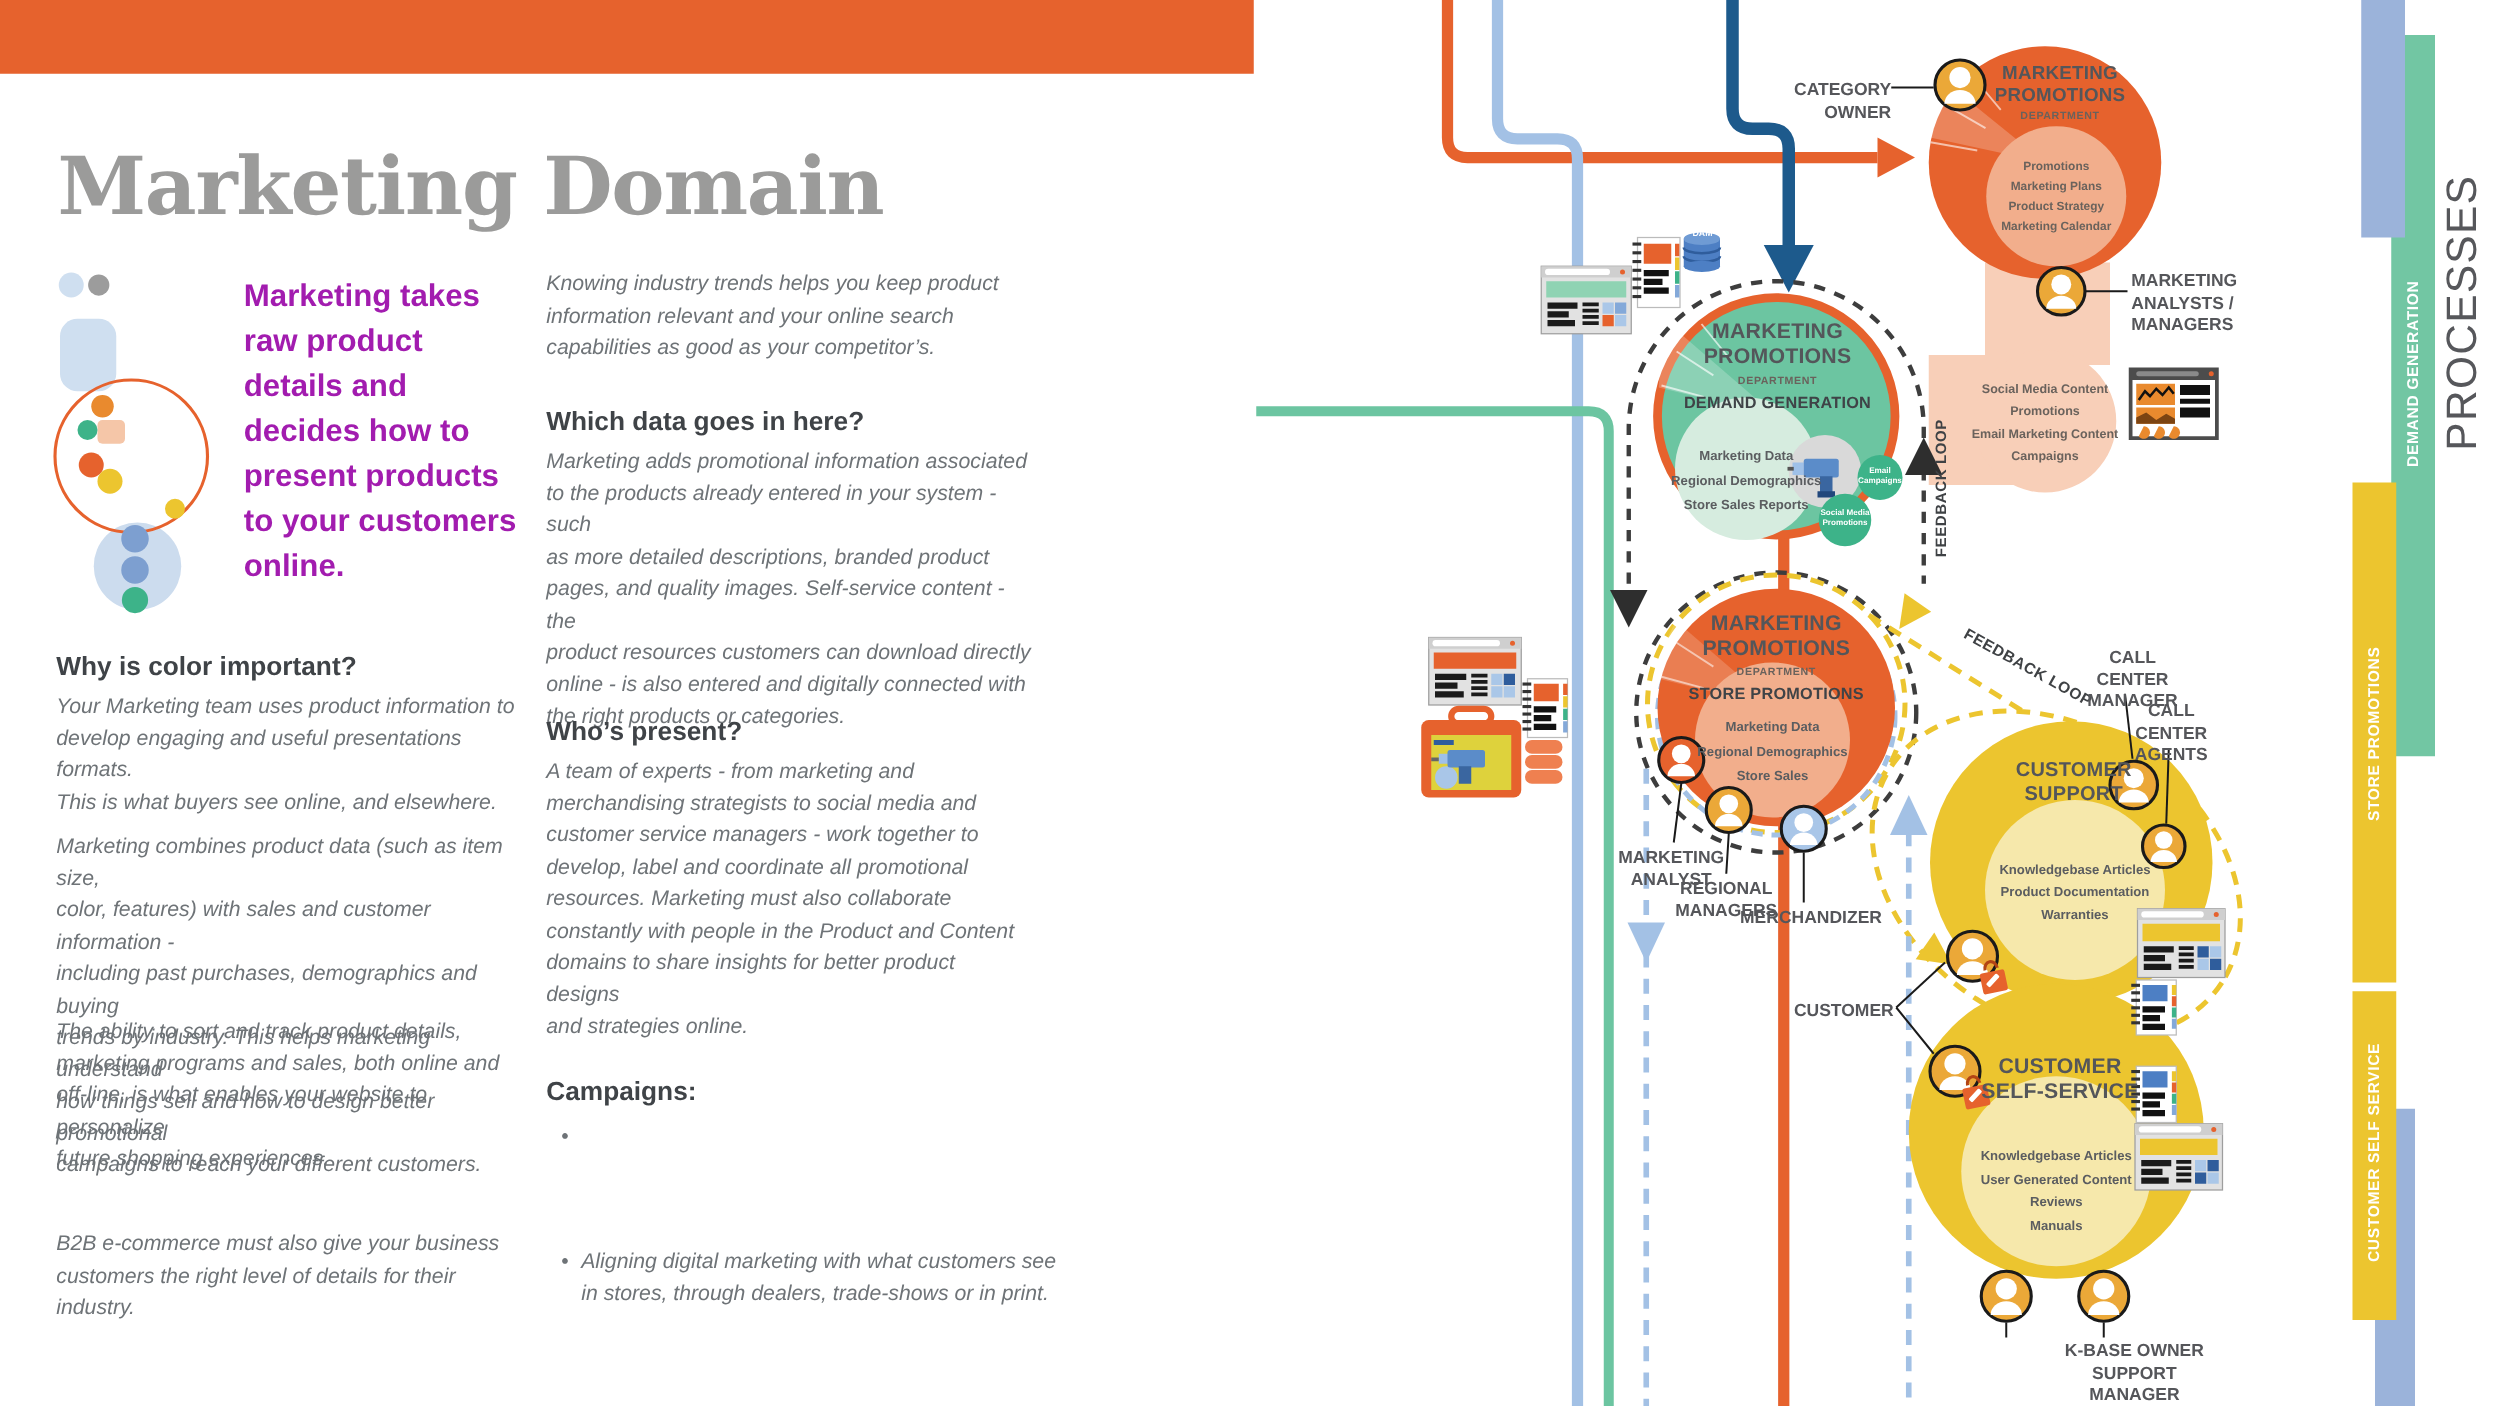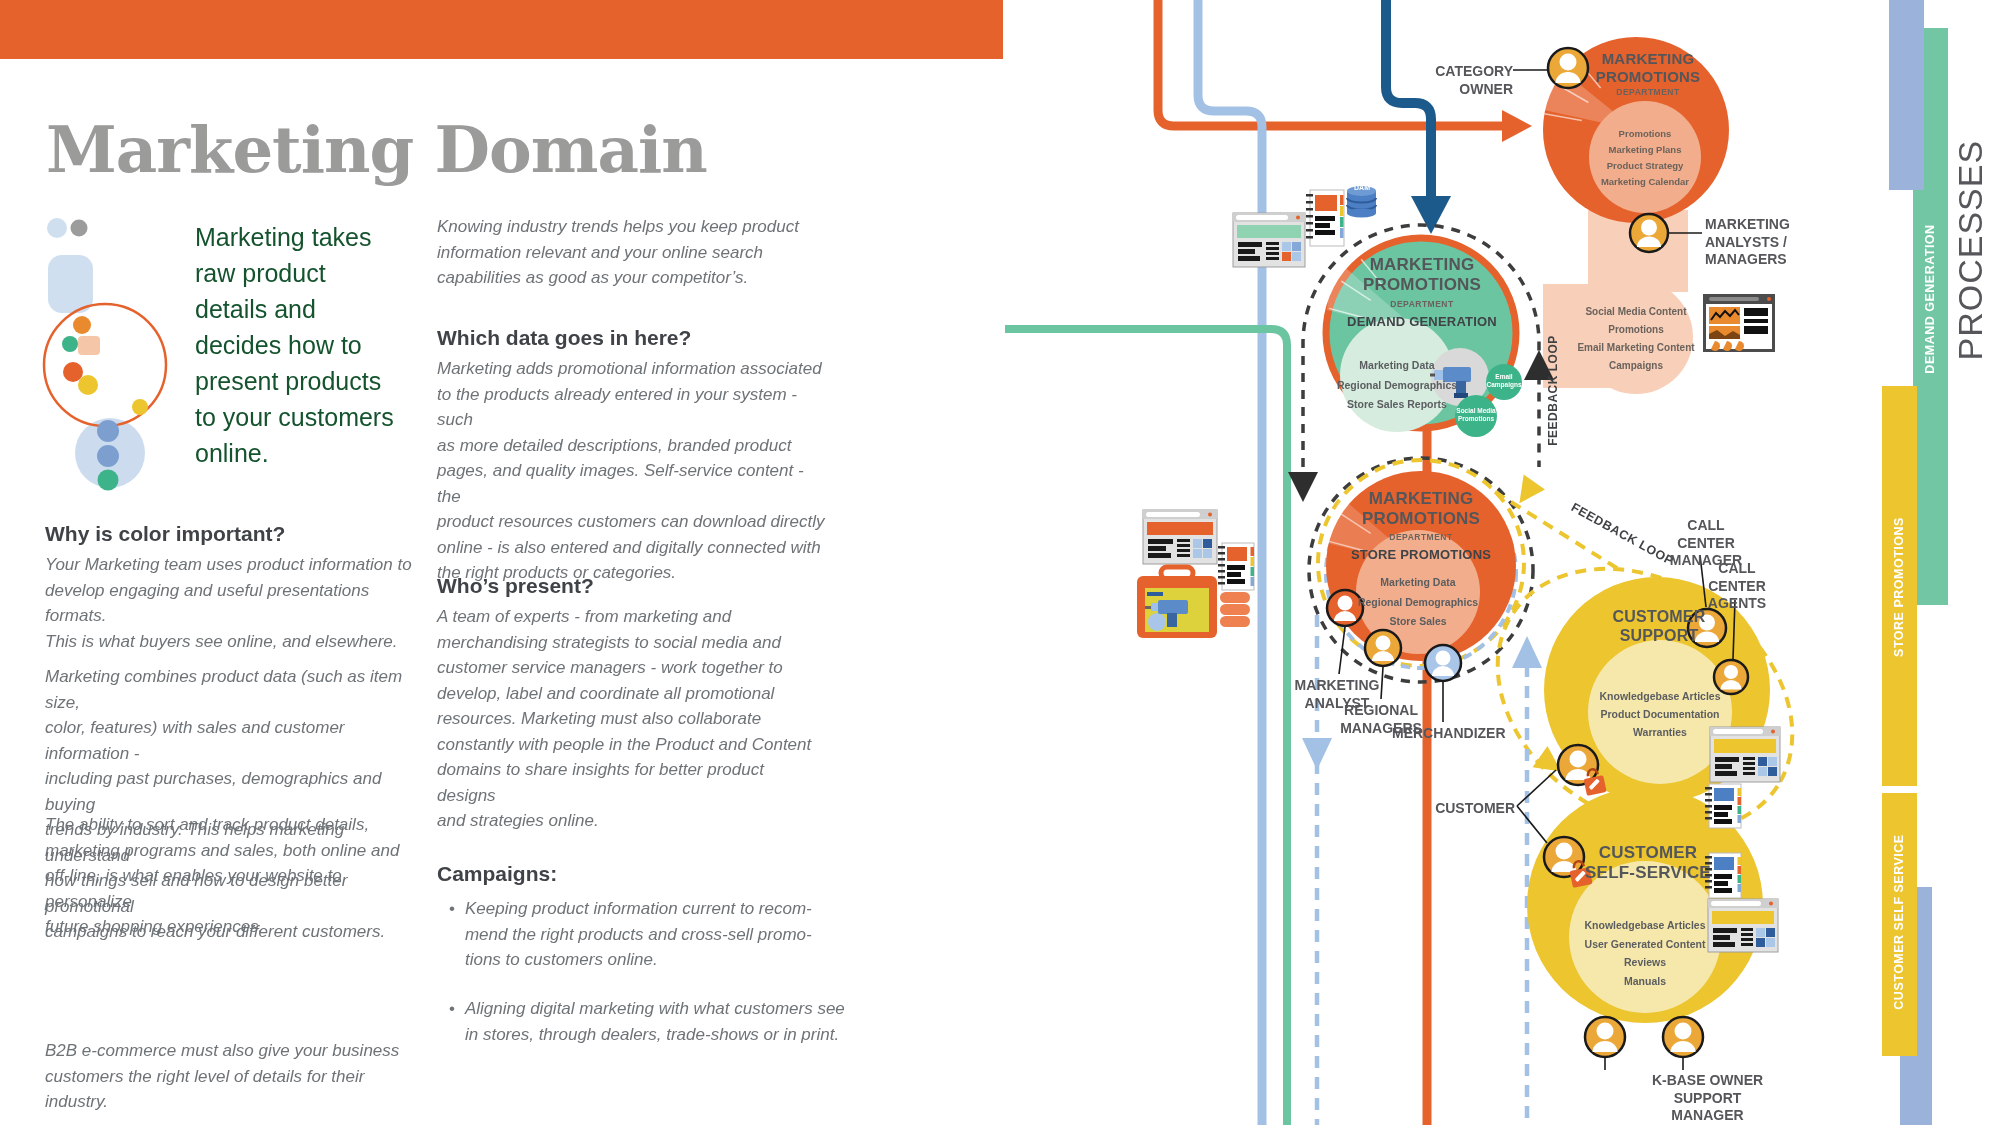--- a/index.html
+++ b/index.html
@@ -4,21 +4,21 @@
 <style>
   html,body{margin:0;padding:0;}
   body{width:2000px;height:1125px;position:relative;background:#ffffff;
        font-family:"Liberation Sans",sans-serif;overflow:hidden;}
   .abs{position:absolute;}
   .pre{white-space:pre-line;}
   .banner{left:0;top:0;width:1003px;height:59px;background:#e6622d;}
   .pgtitle{left:46px;top:112px;font-family:"DejaVu Serif",serif;font-weight:700;
            font-size:64px;letter-spacing:-1px;color:#9b9b9a;}
   .intro{left:195px;top:219px;width:230px;font-size:25px;line-height:36px;
-         font-weight:400;color:#14532d;}
+         font-weight:700;color:#a21caf;}
   .h2{font-size:21px;font-weight:700;color:#3f4347;}
   .body{font-size:17px;line-height:25.5px;color:#6e7377;font-style:italic;}
   .bullets{display:flex;gap:10px;}
   .bullets .dot{font-size:17px;color:#6e7377;line-height:25.5px;}
   .dlab{font-size:14px;font-weight:700;color:#55565a;line-height:1.25;text-align:center;}
   .ctitle{font-weight:800;color:#54565a;text-align:center;line-height:1.18;letter-spacing:.2px;}
   .cdept{font-size:8.5px;font-weight:600;color:#6a625c;text-align:center;letter-spacing:.5px;}
   .citems{font-size:10.5px;font-weight:600;color:#5b5d60;text-align:center;line-height:19.5px;}
   .rot{transform-origin:center;}
   .bartxt{color:#ffffff;font-weight:700;font-size:12.5px;text-align:center;letter-spacing:.5px;}
@@ -62,21 +62,21 @@
 <div class="abs body pre" style="left:45px;top:664px;width:380px">Marketing combines product data (such as item size,
 color, features) with sales and customer information -
 including past purchases, demographics and buying
 trends by industry. This helps marketing understand
 how things sell and how to design better promotional
 campaigns to reach your different customers.</div>
 <div class="abs body pre" style="left:45px;top:812px;width:380px">The ability to sort and track product details,
 marketing programs and sales, both online and
 off-line, is what enables your website to personalize
 future shopping experiences.</div>
-<div class="abs body pre" style="left:45px;top:1038px;width:380px">B2B e-commerce must also give your business
+<div class="abs body pre" style="left:45px;top:982px;width:380px">B2B e-commerce must also give your business
 customers the right level of details for their industry.</div>
 
 <div class="abs body pre" style="left:437px;top:214px;width:390px">Knowing industry trends helps you keep product
 information relevant and your online search
 capabilities as good as your competitor’s.</div>
 <div class="abs h2" style="left:437px;top:326px">Which data goes in here?</div>
 <div class="abs body pre" style="left:437px;top:356px;width:390px">Marketing adds promotional information associated
 to the products already entered in your system - such
 as more detailed descriptions, branded product
 pages, and quality images. Self-service content - the
@@ -88,23 +88,20 @@
 merchandising strategists to social media and
 customer service managers - work together to
 develop, label and coordinate all promotional
 resources. Marketing must also collaborate
 constantly with people in the Product and Content
 domains to share insights for better product designs
 and strategies online.</div>
 <div class="abs h2" style="left:437px;top:862px">Campaigns:</div>
 <div class="abs bullets" style="left:449px;top:896px;width:390px">
   <span class="dot">•</span>
-  <span class="body pre">Keeping product information current to recom-
-mend the right products and cross-sell promo-
-tions to customers online.</span>
 </div>
 <div class="abs bullets" style="left:449px;top:996px;width:400px">
   <span class="dot">•</span>
   <span class="body pre">Aligning digital marketing with what customers see
 in stores, through dealers, trade-shows or in print.</span>
 </div>
 
 <svg class="abs" style="left:1000px;top:0" width="1000" height="1125" viewBox="0 0 1000 1125">
 
   <rect x="913" y="28" width="35" height="577" fill="#72c6a3"></rect>

